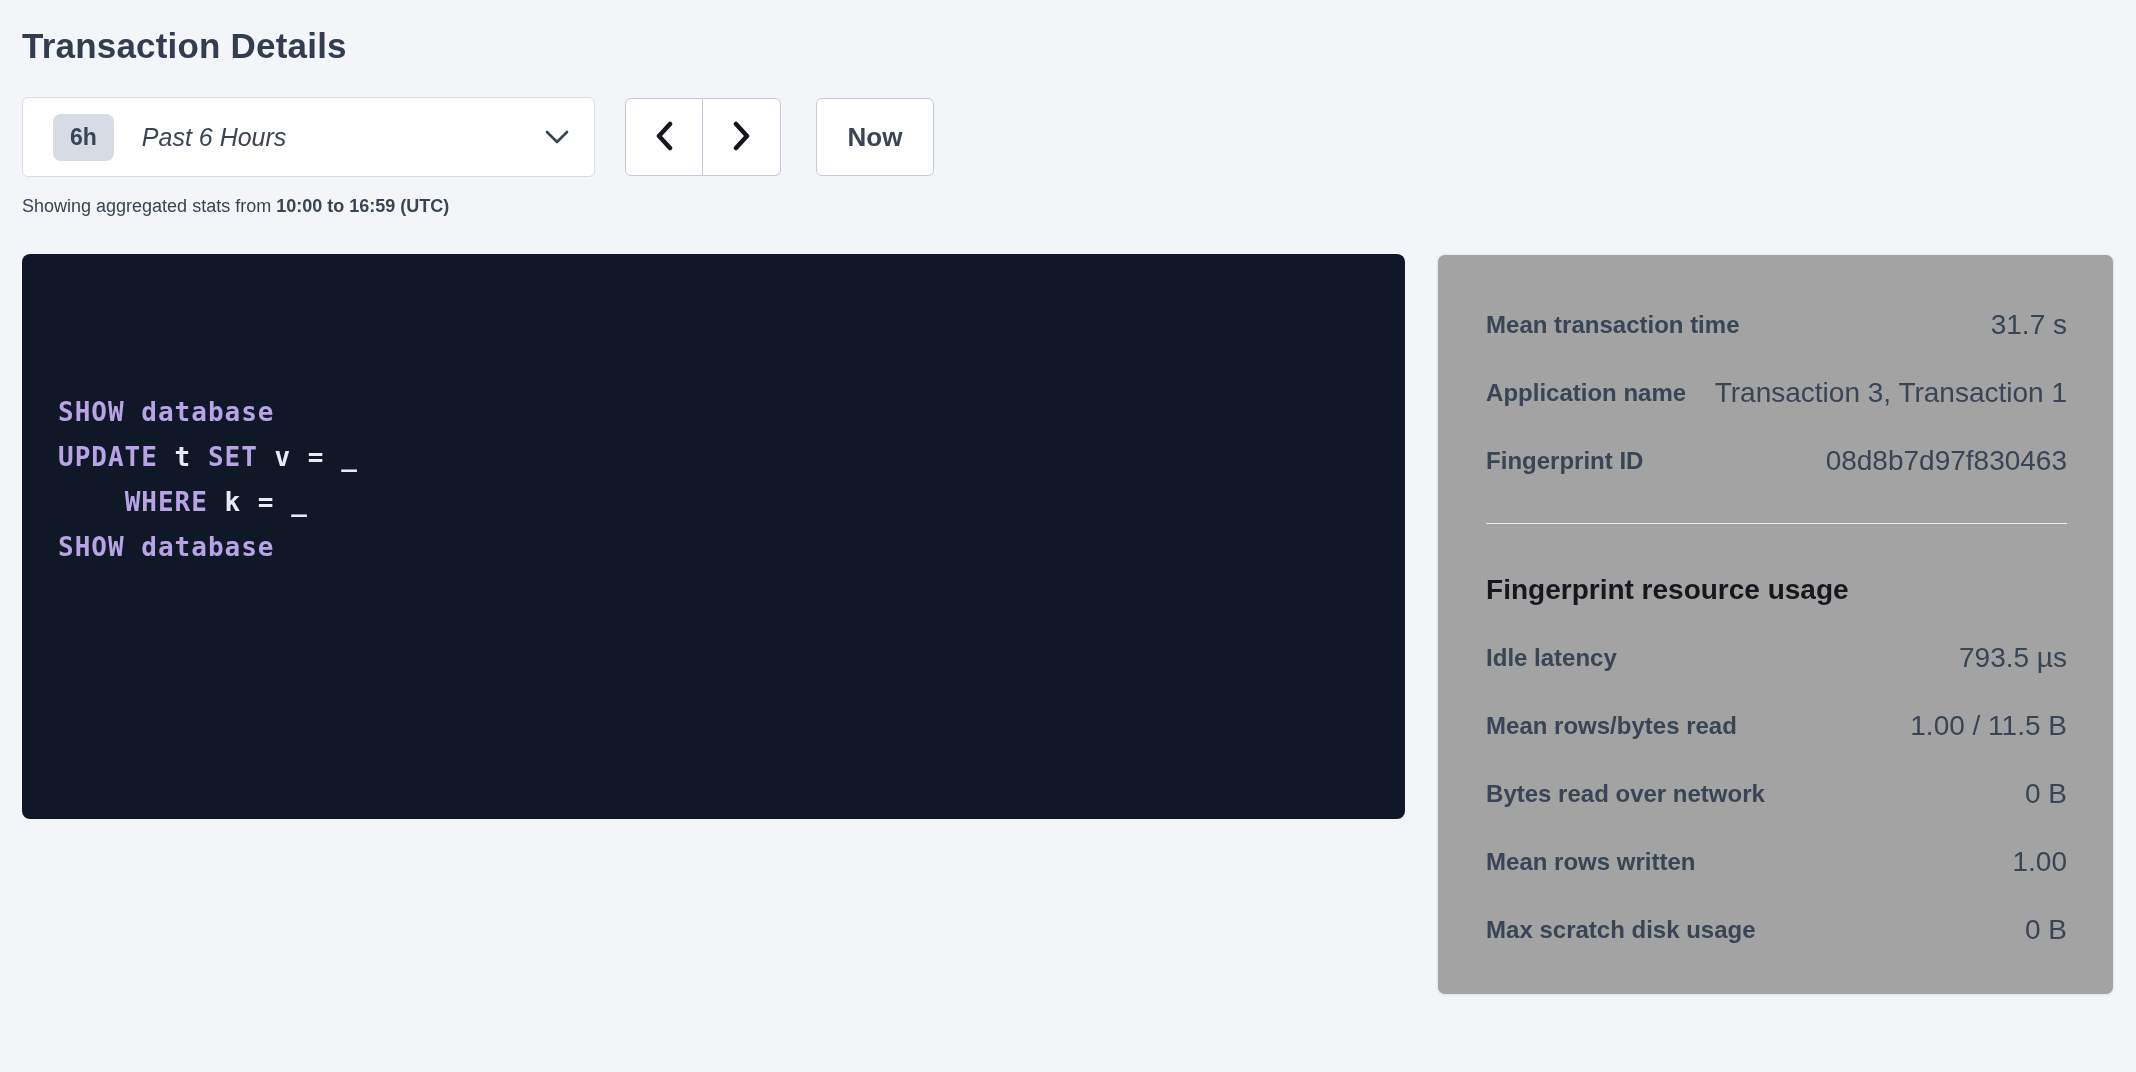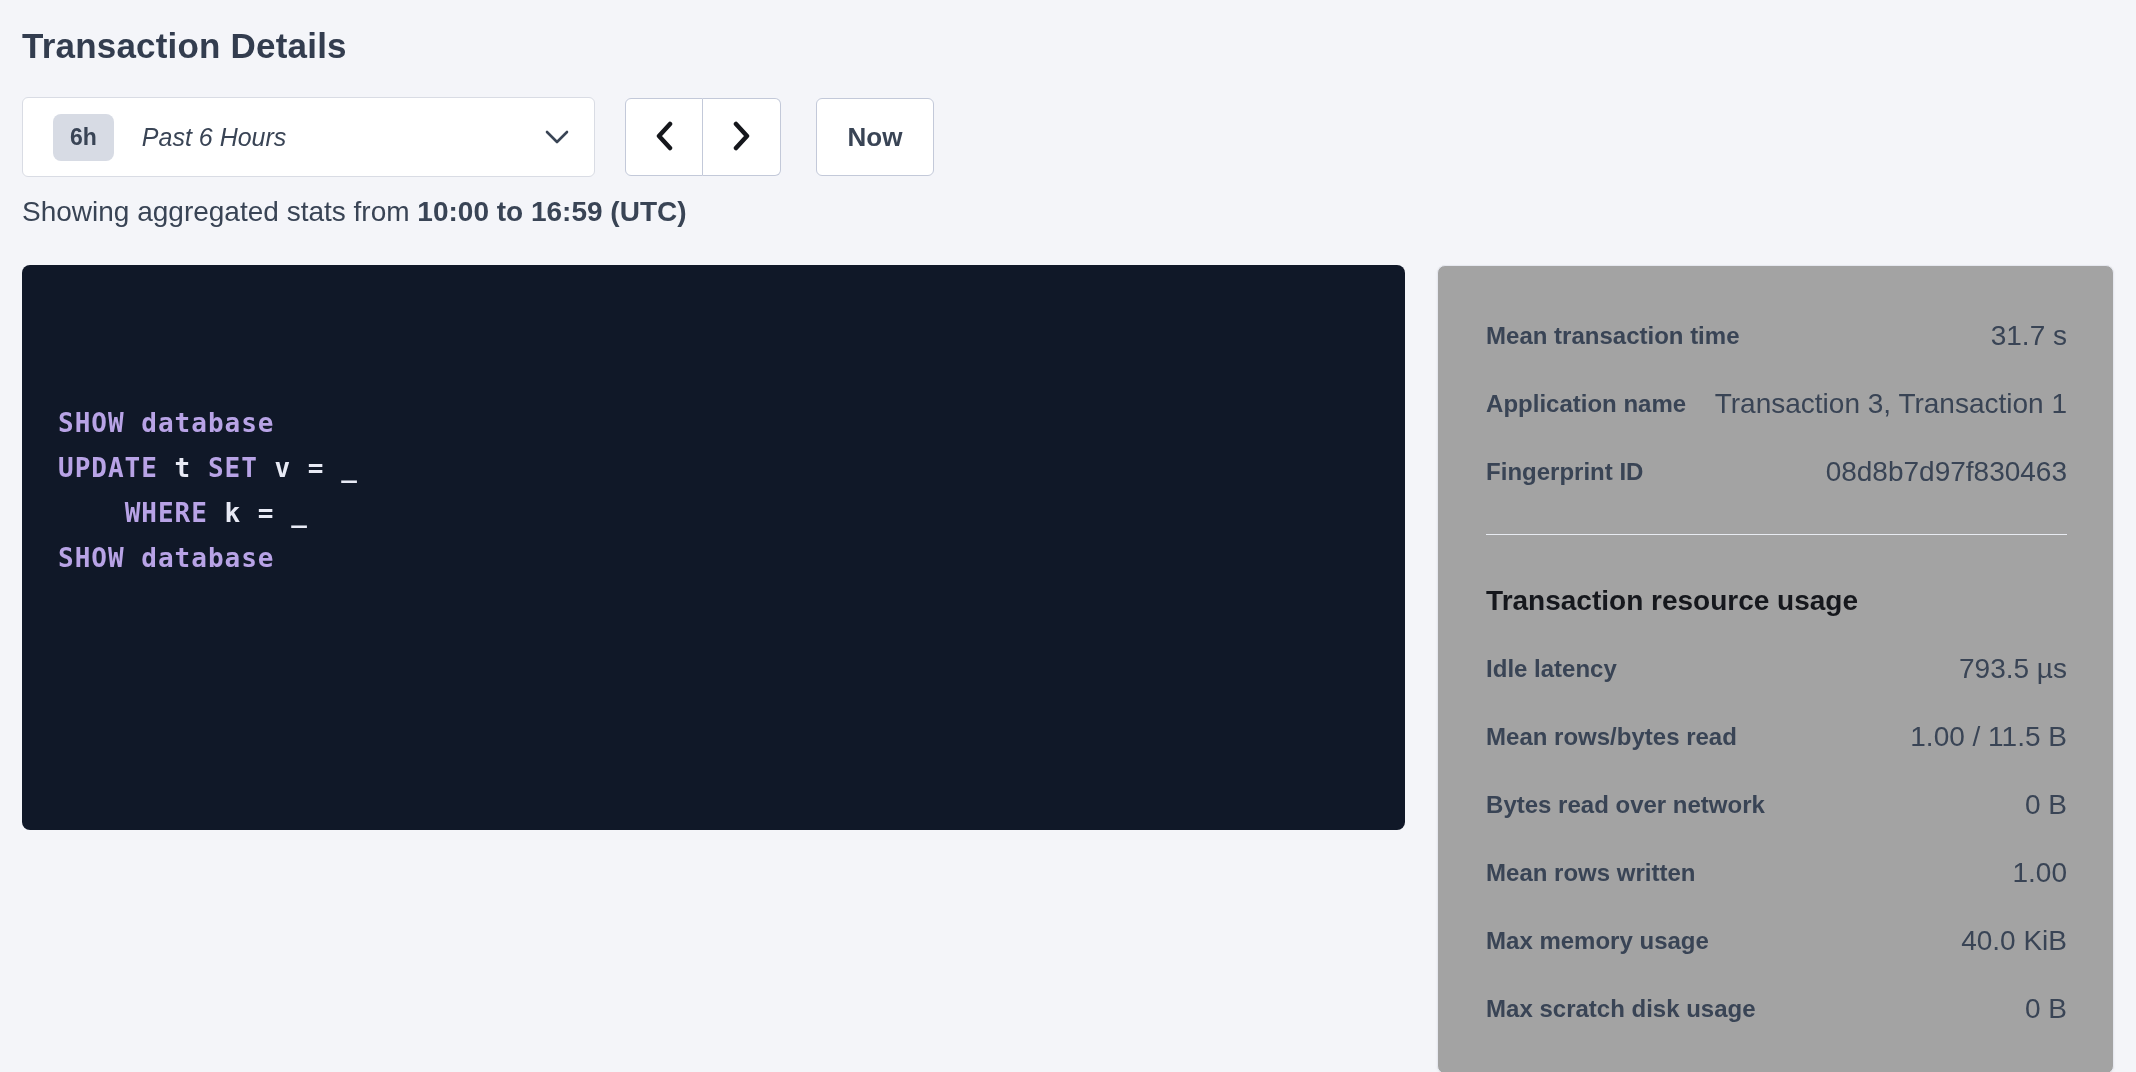--- a/index.html
+++ b/index.html
@@ -58,21 +58,21 @@
     padding:8px 28px;
     background:#ffffff;
     border:1px solid #c3c9d9;
     border-radius:6px;
     font-family:"Liberation Sans", sans-serif;
     font-size:26px; font-weight:600; color:#394455;
     display:flex; align-items:center; justify-content:center;
     cursor:pointer;
   }
 
-  .summary { margin-top:19px; font-size:28px; color:#394455; }
+  .summary { margin-top:19px; font-size:18px; color:#394455; }
   .summary .bold { font-weight:700; }
 
   
   .main { display:flex; align-items:flex-start; margin-top:37px; }
 
   .sql-box {
     width:1390px; height:565px;
     background:var(--code-bg, #101828);
     border-radius:8px;
     padding:46px 36px;
@@ -173,43 +173,39 @@
           <div class="stat-row">
             <span class="stat-label">Application name</span>
             <span class="stat-value">Transaction 3, Transaction 1</span>
           </div>
           <div class="stat-row">
             <span class="stat-label">Fingerprint ID</span>
             <span class="stat-value">08d8b7d97f830463</span>
           </div>
         </div>
       <hr class="card-divider">
-      <h2 class="section-heading">Transaction resource usage</h2>
+      <h2 class="section-heading">Fingerprint resource usage</h2>
       <div class="resource-rows">
           <div class="stat-row">
             <span class="stat-label">Idle latency</span>
             <span class="stat-value">793.5 µs</span>
           </div>
           <div class="stat-row">
             <span class="stat-label">Mean rows/bytes read</span>
             <span class="stat-value">1.00 / 11.5 B</span>
           </div>
           <div class="stat-row">
             <span class="stat-label">Bytes read over network</span>
             <span class="stat-value">0 B</span>
           </div>
           <div class="stat-row">
             <span class="stat-label">Mean rows written</span>
             <span class="stat-value">1.00</span>
           </div>
           <div class="stat-row">
-            <span class="stat-label">Max memory usage</span>
-            <span class="stat-value">40.0 KiB</span>
-          </div>
-          <div class="stat-row">
             <span class="stat-label">Max scratch disk usage</span>
             <span class="stat-value">0 B</span>
           </div>
         </div>
     </div>
 
   </div>
 </div>
 
 </body></html>

